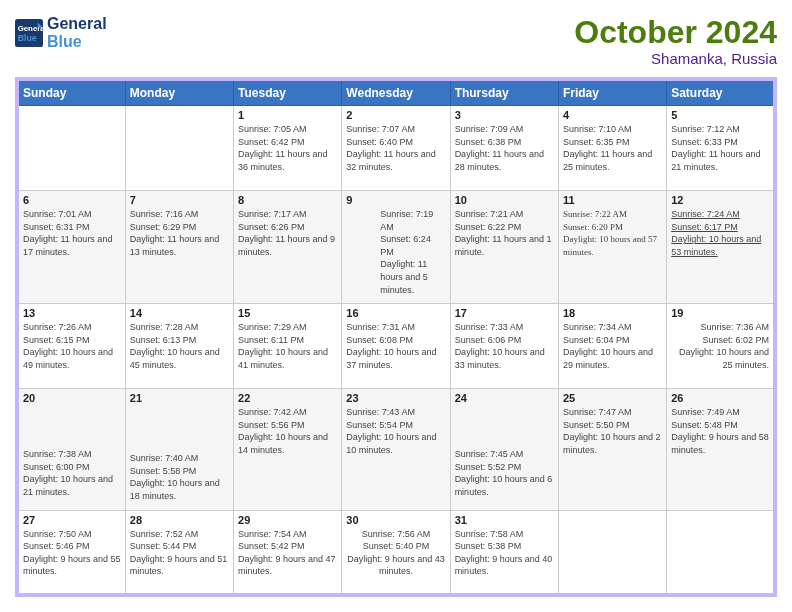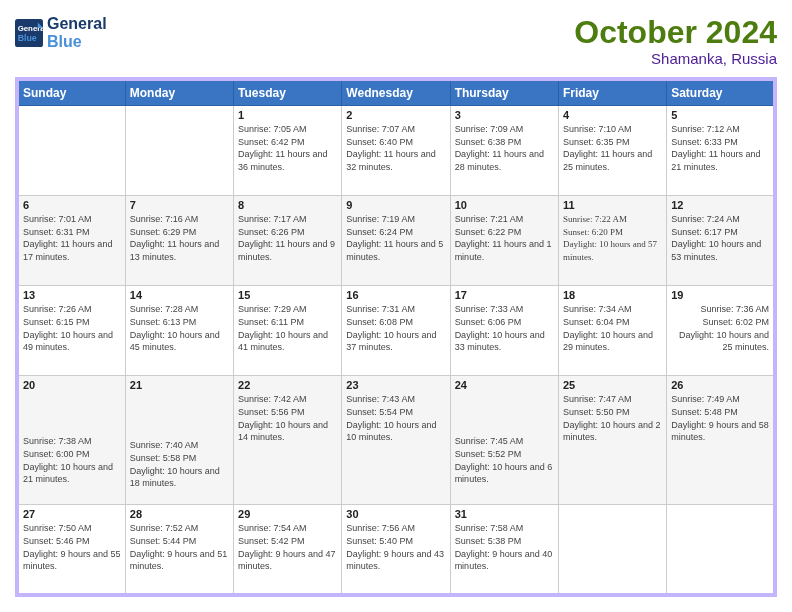--- a/index.html
+++ b/index.html
@@ -182,39 +182,39 @@
 Daylight: 11 hours and 13 minutes.</div>
           </td>
           <td>
             <span class="day-num">8</span>
             <div class="day-info" style="white-space: pre-line;">Sunrise: 7:17 AM
 Sunset: 6:26 PM
 Daylight: 11 hours and 9 minutes.</div>
           </td>
           <td>
             <span class="day-num">9</span>
-            <div class="day-info" style="white-space: pre-line;">Sunrise: 7:19 AM
+            <div class="day-info" style="white-space: pre-line; margin-left: 34px;">Sunrise: 7:19 AM
 Sunset: 6:24 PM
 Daylight: 11 hours and 5 minutes.</div>
           </td>
           <td>
             <span class="day-num">10</span>
             <div class="day-info" style="white-space: pre-line;">Sunrise: 7:21 AM
 Sunset: 6:22 PM
 Daylight: 11 hours and 1 minute.</div>
           </td>
           <td>
             <span class="day-num">11</span>
             <div class="day-info" style="white-space: pre-line; font-family: Liberation Serif, serif;">Sunrise: 7:22 AM
 Sunset: 6:20 PM
 Daylight: 10 hours and 57 minutes.</div>
           </td>
           <td>
             <span class="day-num">12</span>
-            <div class="day-info" style="white-space: pre-line;">Sunrise: 7:24 AM
+            <div class="day-info" style="white-space: pre-line; text-decoration: underline;">Sunrise: 7:24 AM
 Sunset: 6:17 PM
 Daylight: 10 hours and 53 minutes.</div>
           </td>
         </tr>
         <tr>
           <td>
             <span class="day-num">13</span>
             <div class="day-info" style="white-space: pre-line;">Sunrise: 7:26 AM
 Sunset: 6:15 PM
 Daylight: 10 hours and 49 minutes.</div>
@@ -314,21 +314,21 @@
 Daylight: 9 hours and 51 minutes.</div>
           </td>
           <td>
             <span class="day-num">29</span>
             <div class="day-info" style="white-space: pre-line;">Sunrise: 7:54 AM
 Sunset: 5:42 PM
 Daylight: 9 hours and 47 minutes.</div>
           </td>
           <td>
             <span class="day-num">30</span>
-            <div class="day-info" style="white-space: pre-line;">Sunrise: 7:56 AM
+            <div class="day-info" style="white-space: pre-line; text-align: center;">Sunrise: 7:56 AM
 Sunset: 5:40 PM
 Daylight: 9 hours and 43 minutes.</div>
           </td>
           <td>
             <span class="day-num">31</span>
             <div class="day-info" style="white-space: pre-line;">Sunrise: 7:58 AM
 Sunset: 5:38 PM
 Daylight: 9 hours and 40 minutes.</div>
           </td>
           <td class="empty-cell"></td>

